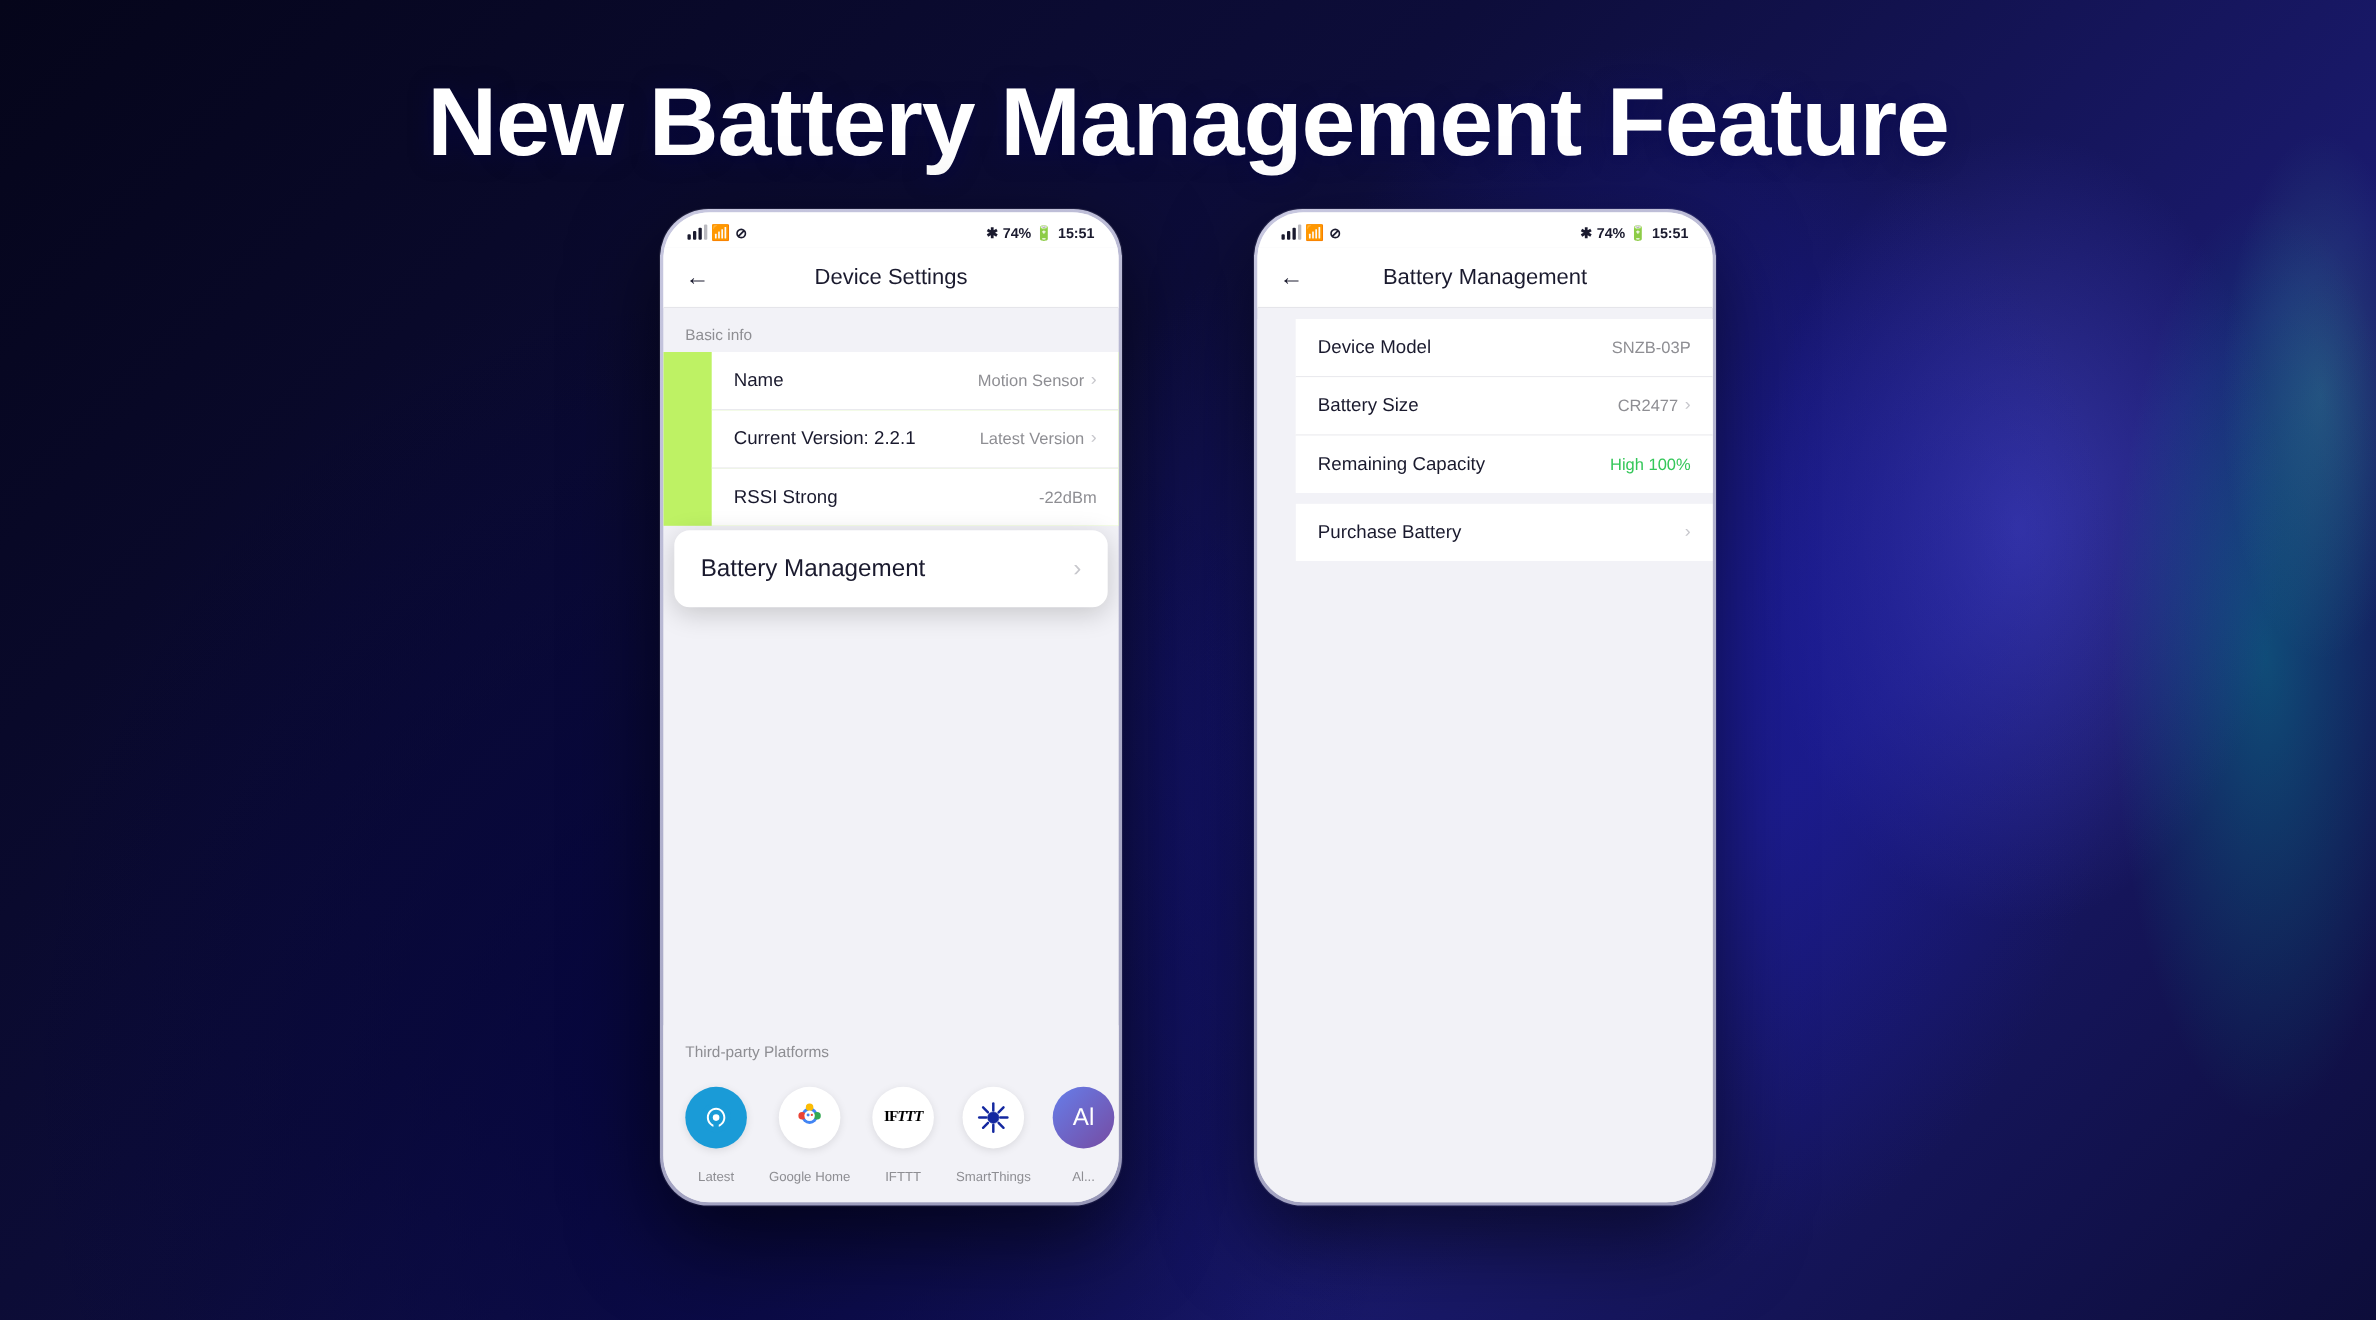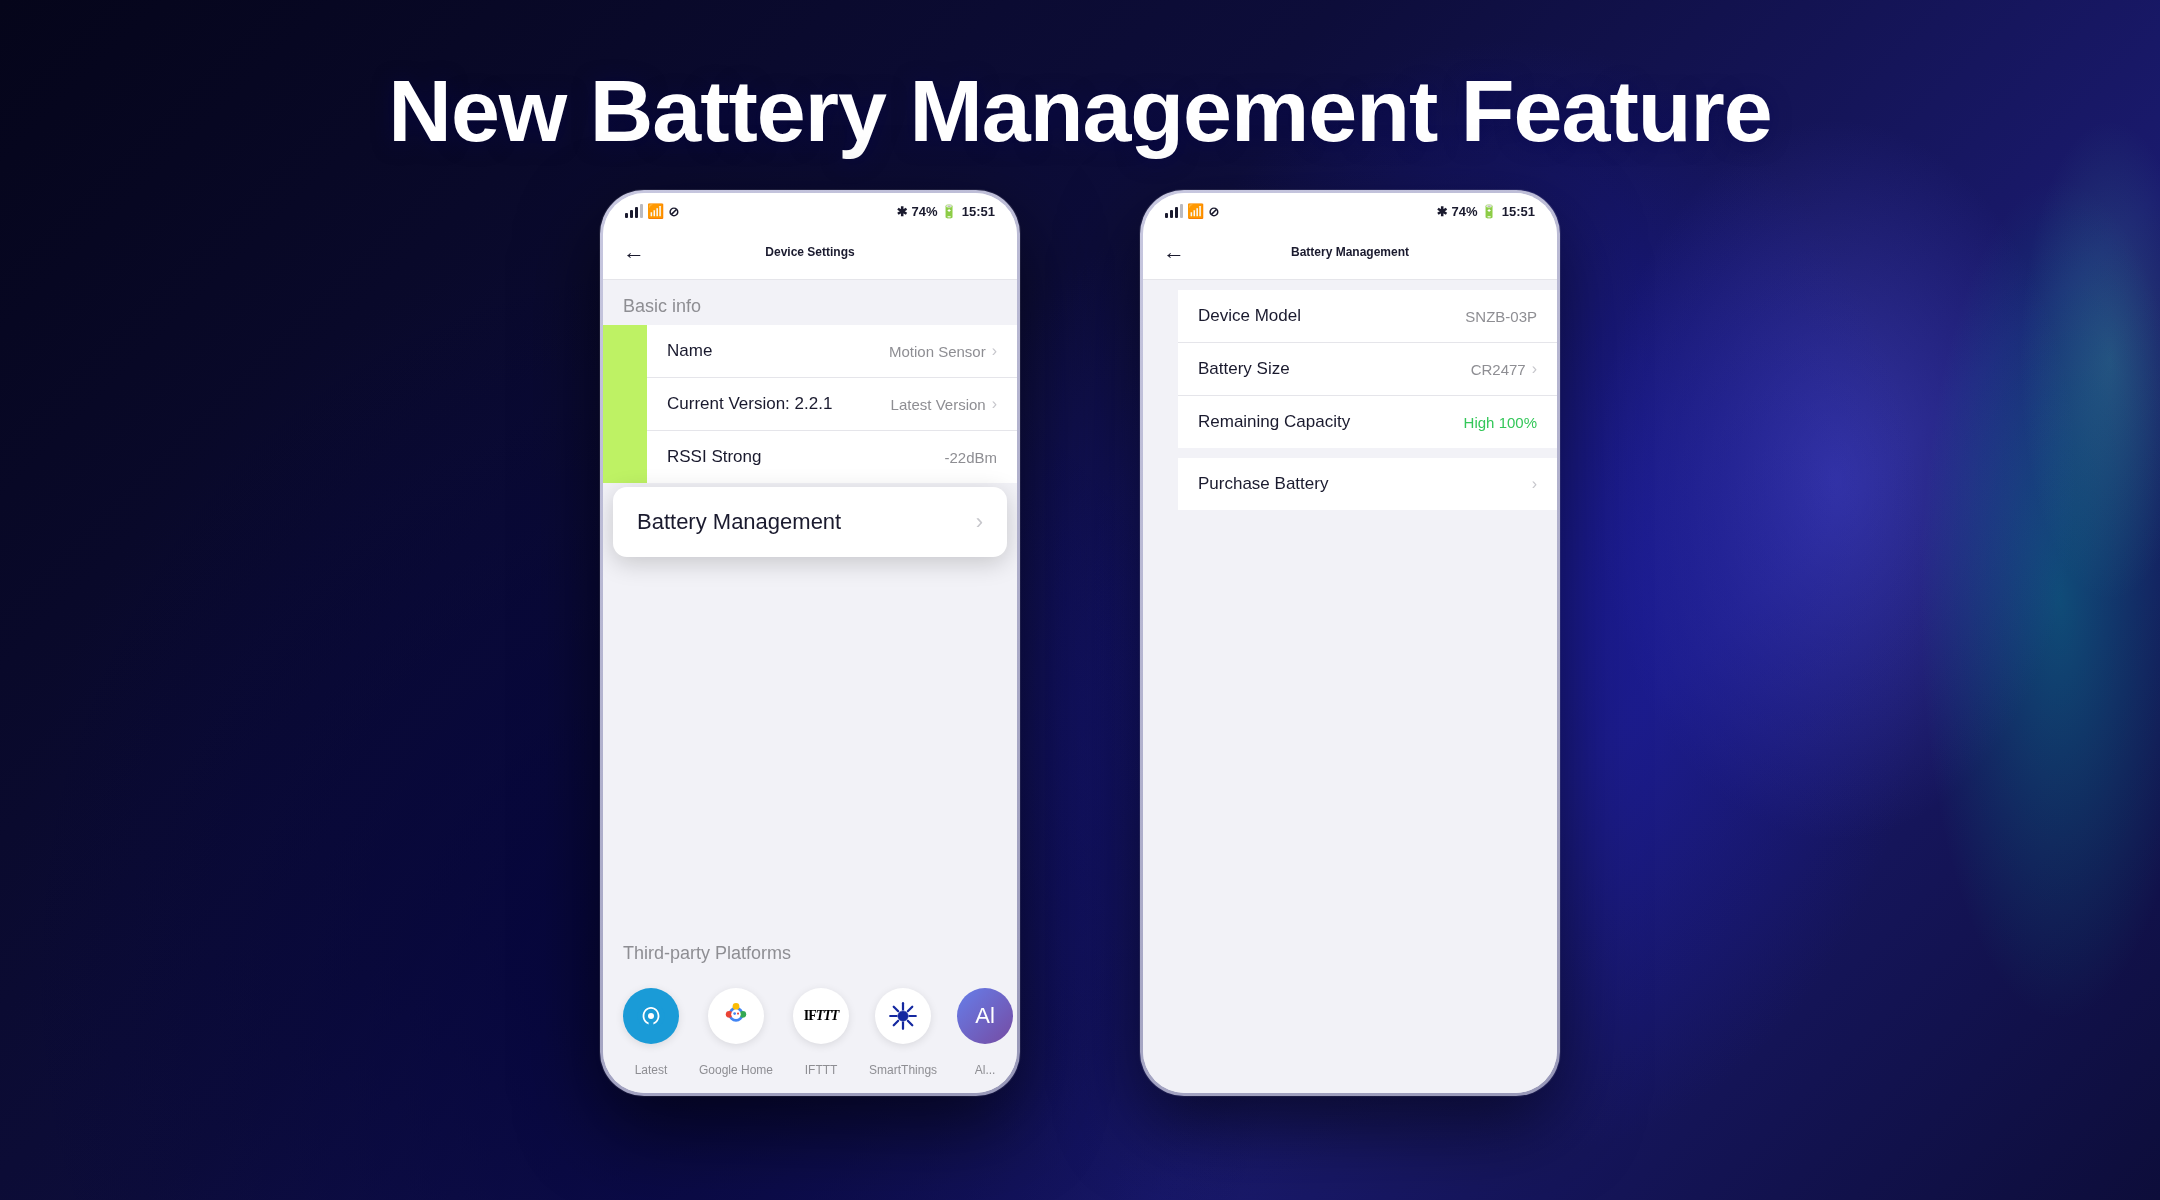--- a/index.html
+++ b/index.html
@@ -133,31 +133,31 @@
     }
 
     .nav-back {
       font-size: 22px;
       color: #1a1a2e;
       margin-right: 16px;
       font-weight: 300;
     }
 
     .nav-title {
-      font-size: 12px;
-      font-weight: 700;
+      font-size: 20px;
+      font-weight: 400;
       color: #1a1a2e;
       flex: 1;
       text-align: center;
       margin-right: 38px;
     }
 
     
     .section-label {
-      font-size: 18px;
+      font-size: 14px;
       color: #8e8e93;
       padding: 16px 20px 8px;
     }
 
     
     .list-card {
       background: #bef264;
       margin: 0;
       padding-left: 44px;
     }

